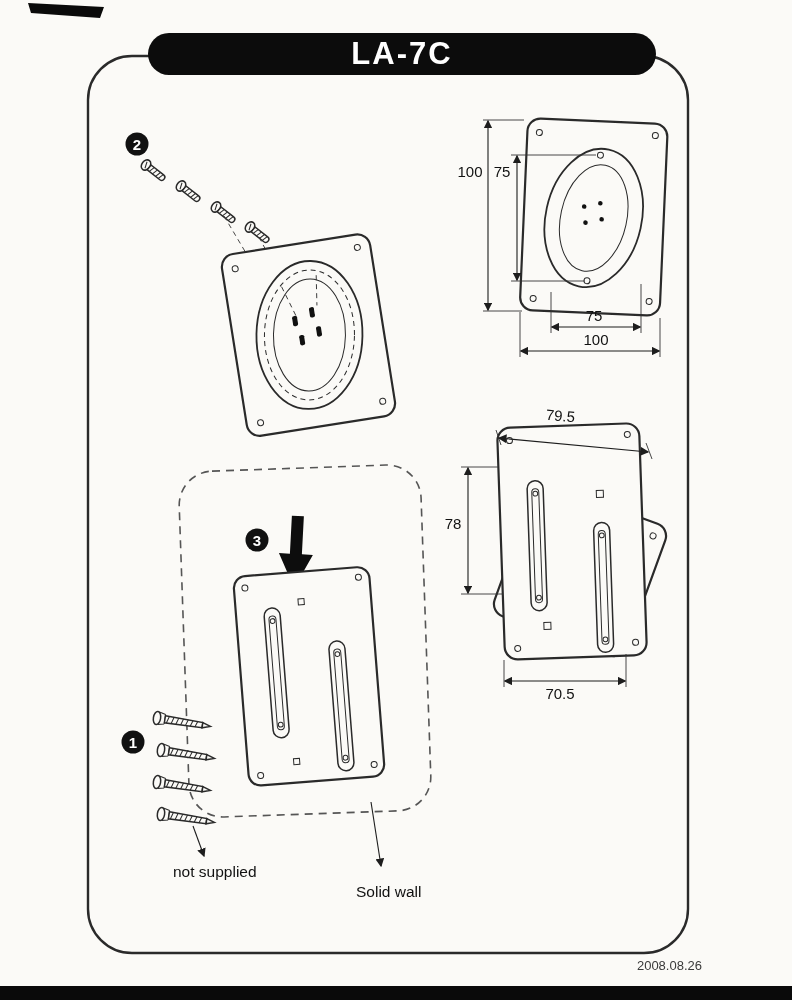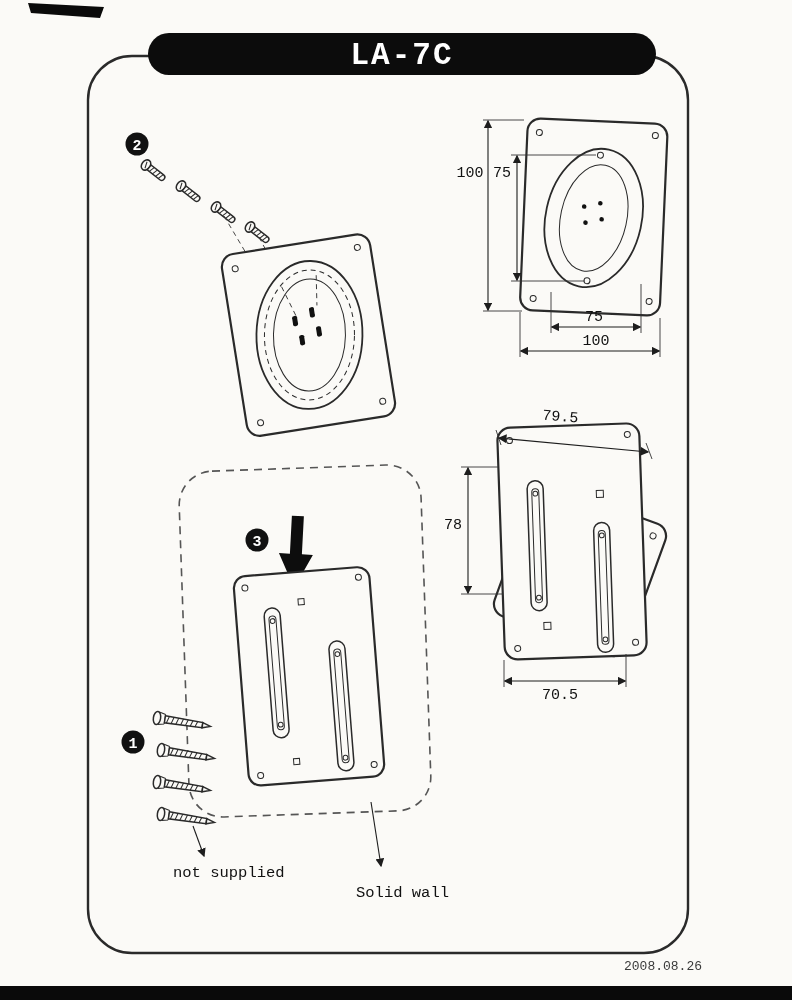--- a/index.html
+++ b/index.html
@@ -1,17 +1,17 @@
 <!DOCTYPE html>
 <html><head>
 <meta charset="utf-8">
 <style>
   html,body{margin:0;padding:0;background:#ffffff;}
   .page{position:relative;width:792px;height:1000px;background:#fbfaf7;overflow:hidden;
-        font-family:Liberation Mono, monospace;}
+        font-family:Liberation Sans, sans-serif;}
   svg{display:block}
   .ln{stroke:#2a2a2a;fill:none}
   .heavy{stroke-width:2.2}
   .thin{stroke-width:1.5}
   .hair{stroke-width:1}
   .fillpaper{fill:#fbfaf7}
   .fillink{fill:#111}
   .dim{stroke:#1d1d1d;stroke-width:1.1;fill:none}
   .ext{stroke:#333;stroke-width:0.9;fill:none}
   .dash{stroke-dasharray:5 4}

